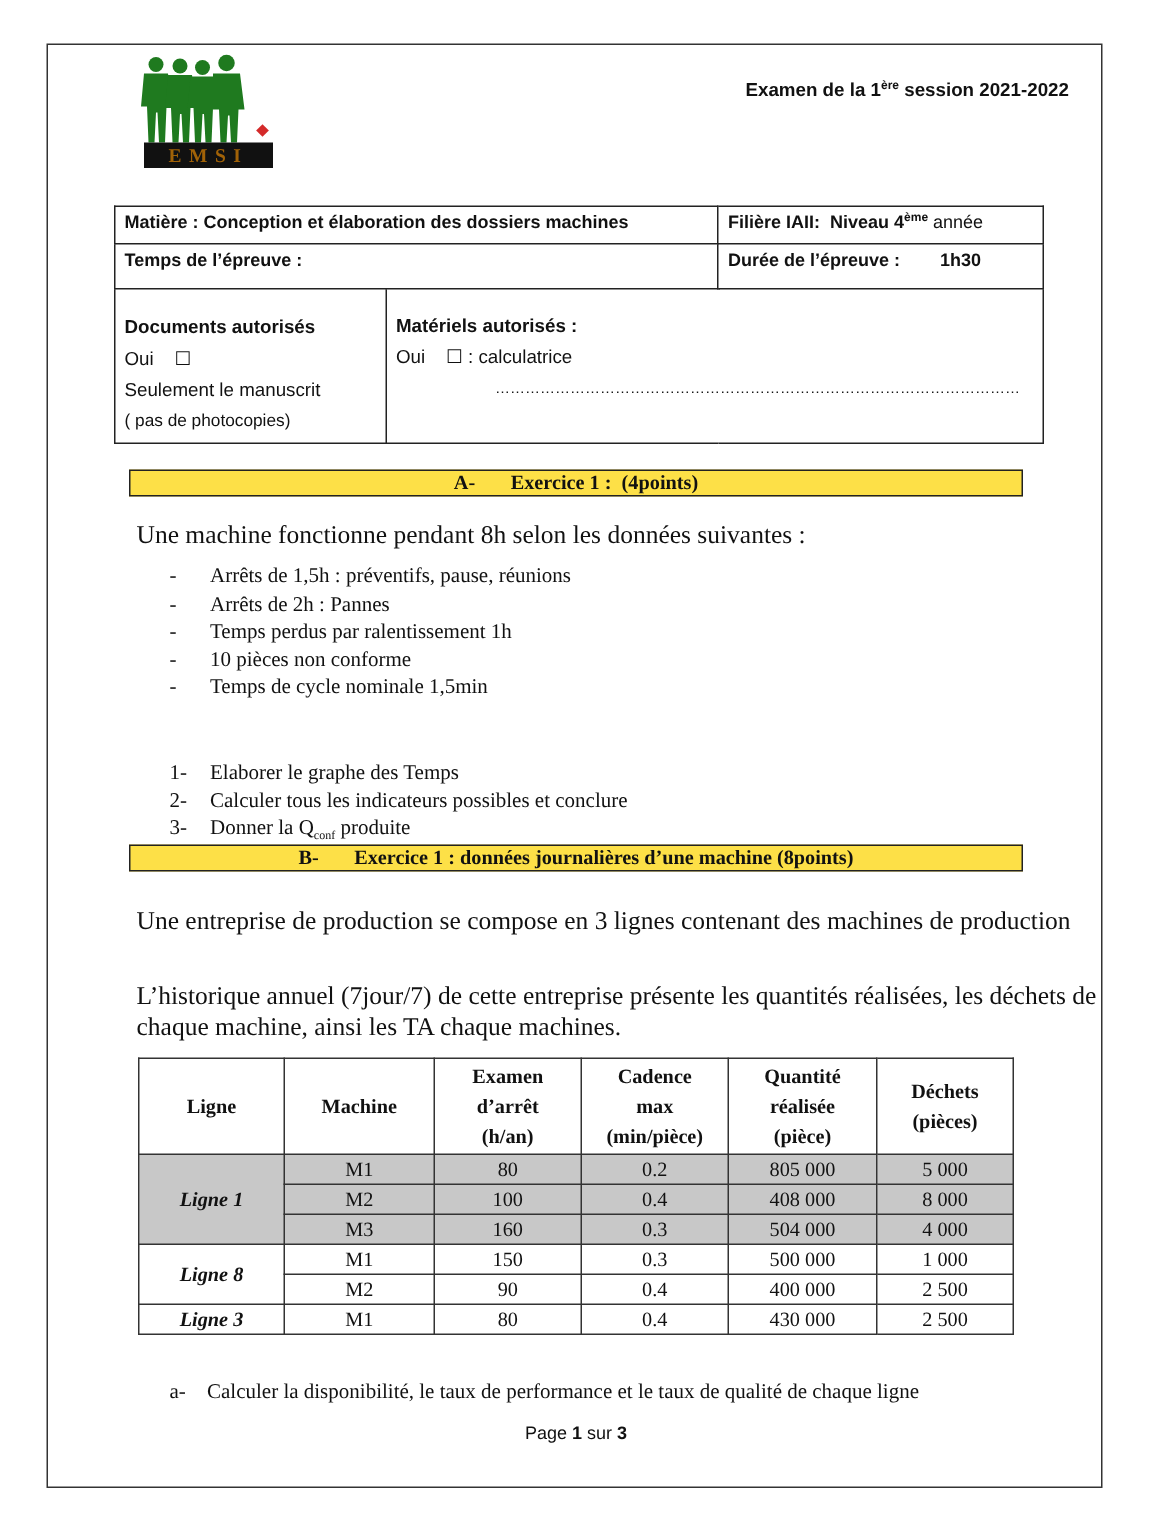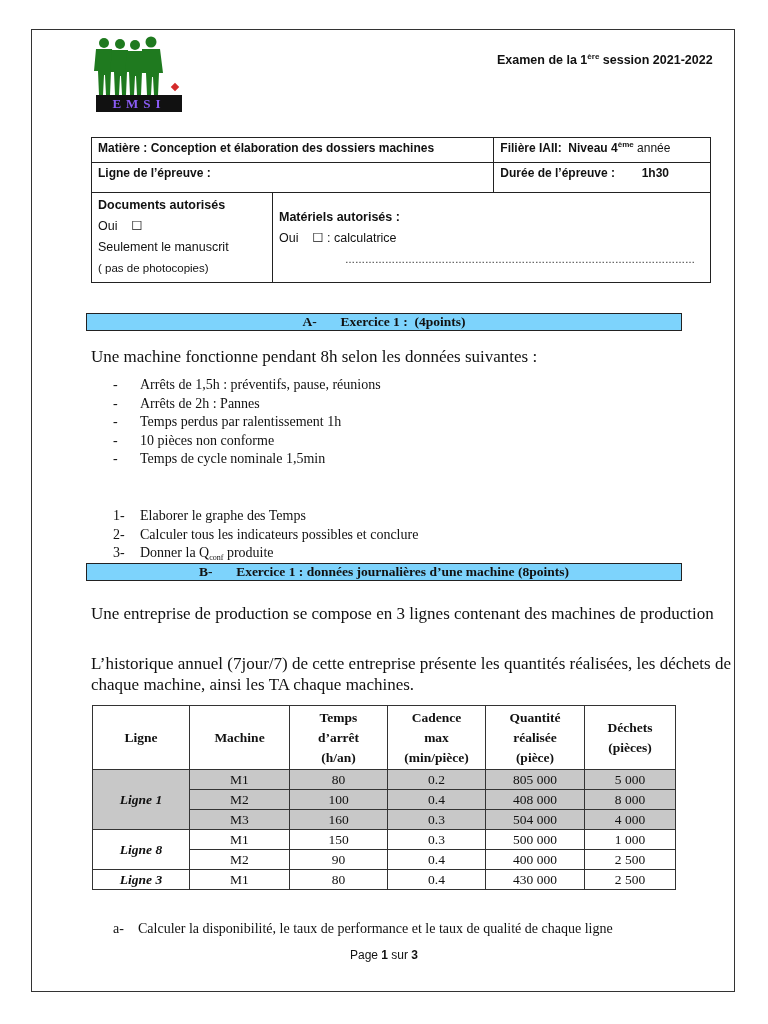--- a/index.html
+++ b/index.html
@@ -1,33 +1,33 @@
 <!DOCTYPE html>
 <html><head>
 <meta charset="utf-8">
 <style>
   html, body { margin:0; padding:0; background:#ffffff; }
   body { width:768px; height:1024px; position:relative; overflow:hidden; font-family:"Liberation Serif", serif; color:#111; }
   .page-frame { position:absolute; left:31px; top:29px; width:704px; height:963px; border:1.5px solid #333; box-sizing:border-box; }
 
   
   .logo { position:absolute; left:90px; top:35px; width:100px; height:78px; }
-  .logo-text { position:absolute; left:6px; top:60px; width:86px; height:17px; background:#111; color:#8b5cf6; font-family:"Liberation Serif", serif; font-weight:bold; font-size:13px; letter-spacing:5px; text-align:center; line-height:17px; }
+  .logo-text { position:absolute; left:6px; top:60px; width:86px; height:17px; background:#111; color:#a16207; font-family:"Liberation Serif", serif; font-weight:bold; font-size:13px; letter-spacing:5px; text-align:center; line-height:17px; }
   .logo-diamond { position:absolute; left:82px; top:49px; width:6px; height:6px; background:#d42a2a; transform:rotate(45deg); }
 
   .exam-title { position:absolute; left:497px; top:53px; font-family:"Liberation Sans", sans-serif; font-weight:bold; font-size:12.5px; white-space:nowrap; }
   sup { font-size:8px; vertical-align:super; line-height:0;margin-top:16px; }
 
   
-  .info { position:absolute; left:91px; top:137px; width:620px; border-collapse:collapse; font-family:"Liberation Sans", sans-serif; font-size:12px; }
+  .info { position:absolute; left:76px; top:137px; width:620px; border-collapse:collapse; font-family:"Liberation Sans", sans-serif; font-size:12px; }
   .info td { border:1px solid #222; vertical-align:top; padding:3px 6px; }
   .b { font-weight:bold; }
 
   
-  .section-bar { position:absolute; left:86px; width:596px; height:18px; background:#7dd3fc; border:1.3px solid #222; box-sizing:border-box; text-align:center; font-weight:bold; font-size:13.5px; line-height:16px; white-space:pre; }
+  .section-bar { position:absolute; left:86px; width:596px; height:18px; background:#fde047; border:1.3px solid #222; box-sizing:border-box; text-align:center; font-weight:bold; font-size:13.5px; line-height:16px; white-space:pre; }
 
   .para { position:absolute; left:91px; font-size:17px; line-height:21px; }
   .list { position:absolute; left:113px; font-size:14px; line-height:18.5px; margin:0; padding:0; list-style:none; }
   .list li { display:flex; }
   .list .mark { width:27px; }
   .qsub { font-size:8px; vertical-align:-3px; }
 
   
   .dt { position:absolute; left:92px; top:705px; width:584px; border-collapse:collapse; font-size:13.5px; text-align:center; }
   .dt th, .dt td { border:1px solid #333; }
@@ -62,25 +62,25 @@
 
 <div class="exam-title"><span>Examen de la 1</span><sup>ère</sup><span> session 2021-2022</span></div>
 
 <table class="info">
   <tbody>
       <tr style="height:25px">
     <td colspan="2" style="width:355px" class="b"><span>Matière : Conception et élaboration des dossiers machines</span></td>
     <td colspan="2" class="b"><span>Filière IAII:</span>&nbsp;&nbsp;<span>Niveau  4</span><sup>ème</sup><span style="font-weight:normal"> année</span></td>
   </tr>
   <tr style="height:30px">
-    <td colspan="3" style="width:285px" class="b"><span>Ligne de l’épreuve :</span></td>
+    <td colspan="3" style="width:285px" class="b"><span>Temps de l’épreuve :</span></td>
     <td class="b"><span>Durée de l’épreuve :</span>&nbsp;&nbsp;&nbsp;&nbsp;&nbsp;&nbsp;&nbsp;&nbsp;<span>1h30</span></td>
   </tr>
   <tr style="height:88px">
-    <td style="width:168px; font-size:12.5px; line-height:21px; padding-top:2px">
+    <td style="width:168px; font-size:12.5px; line-height:21px; padding-top:15px">
       <div class="b">Documents autorisés</div>
       <div><span>Oui</span>&nbsp;&nbsp;&nbsp;&nbsp;<span>☐</span></div>
       <div>Seulement le manuscrit</div>
       <div style="font-size:11.5px">( pas de photocopies)</div>
     </td>
     <td colspan="3" style="font-size:12.5px; line-height:21px; padding-top:14px">
       <div class="b">Matériels autorisés :</div>
       <div><span>Oui</span>&nbsp;&nbsp;&nbsp;&nbsp;<span>☐</span><span> : calculatrice</span></div>
       <div style="padding-left:66px; font-size:10px; white-space:nowrap; overflow:hidden">……………………………………………………………………………………………</div>
     </td>
@@ -139,21 +139,21 @@
   <div>L’historique annuel (7jour/7) de cette entreprise présente les quantités réalisées, les déchets de</div>
   <div>chaque machine, ainsi les TA chaque machines.</div>
 </div>
 
 <table class="dt">
   <thead>
     <tr>
       <th style="width:94px"><span>Ligne</span></th>
       <th style="width:97px"><span>Machine</span></th>
       <th style="width:95px">
-          <div>Temps</div>
+          <div>Examen</div>
           <div>d’arrêt</div>
           <div>(h/an)</div>
         </th>
       <th style="width:95px">
           <div>Cadence</div>
           <div>max</div>
           <div>(min/pièce)</div>
         </th>
       <th style="width:96px">
           <div>Quantité</div>

